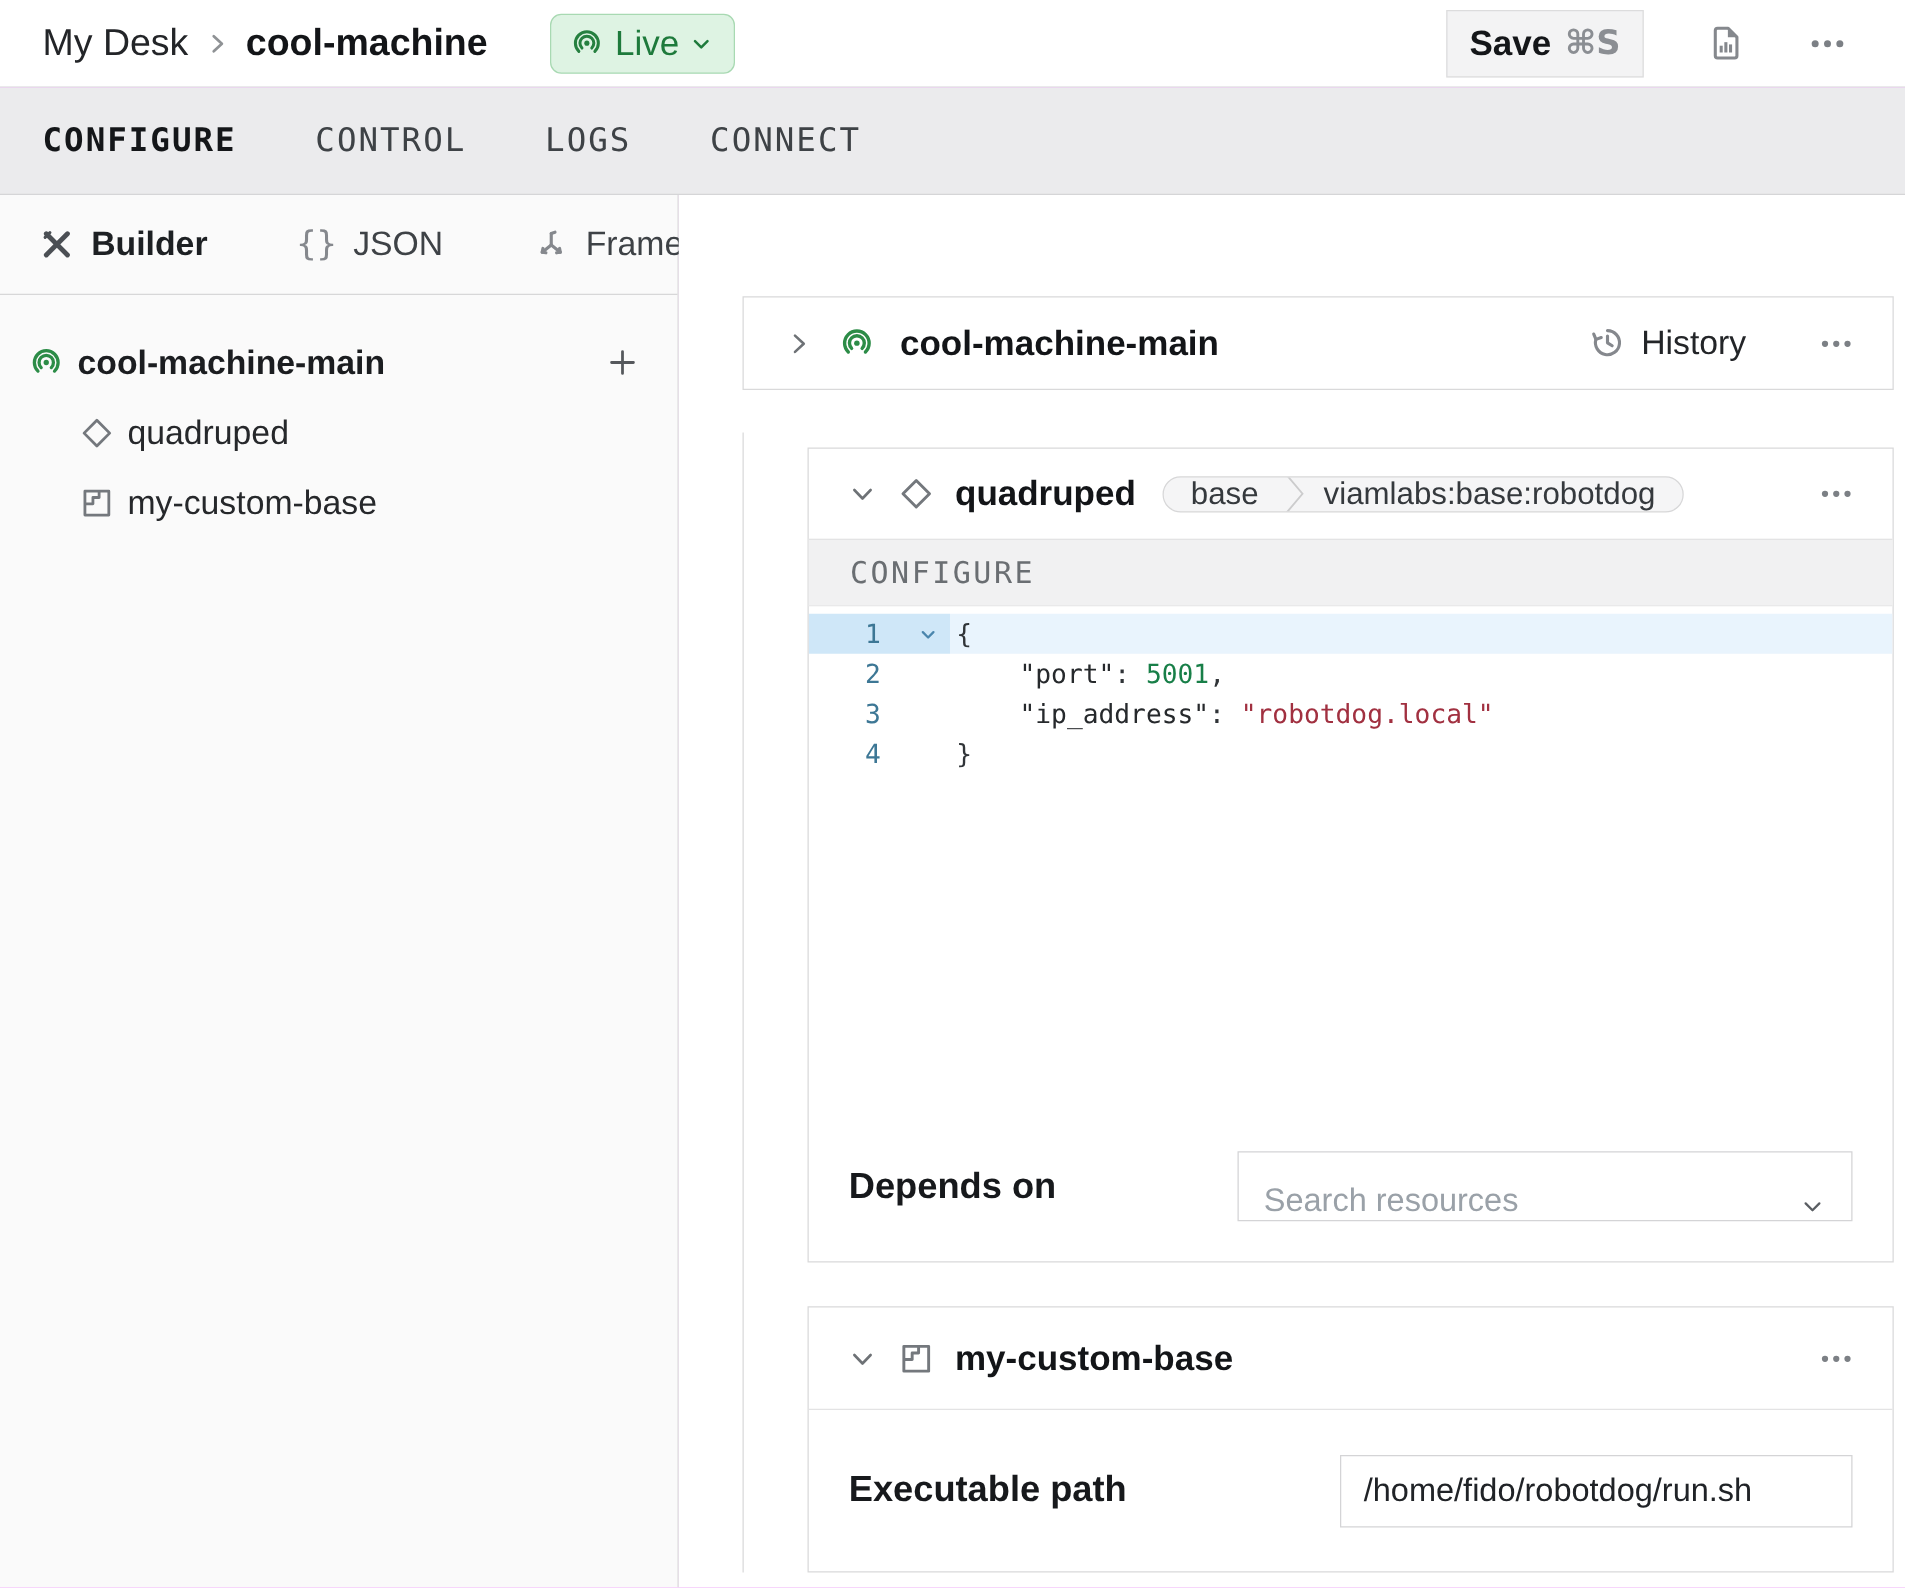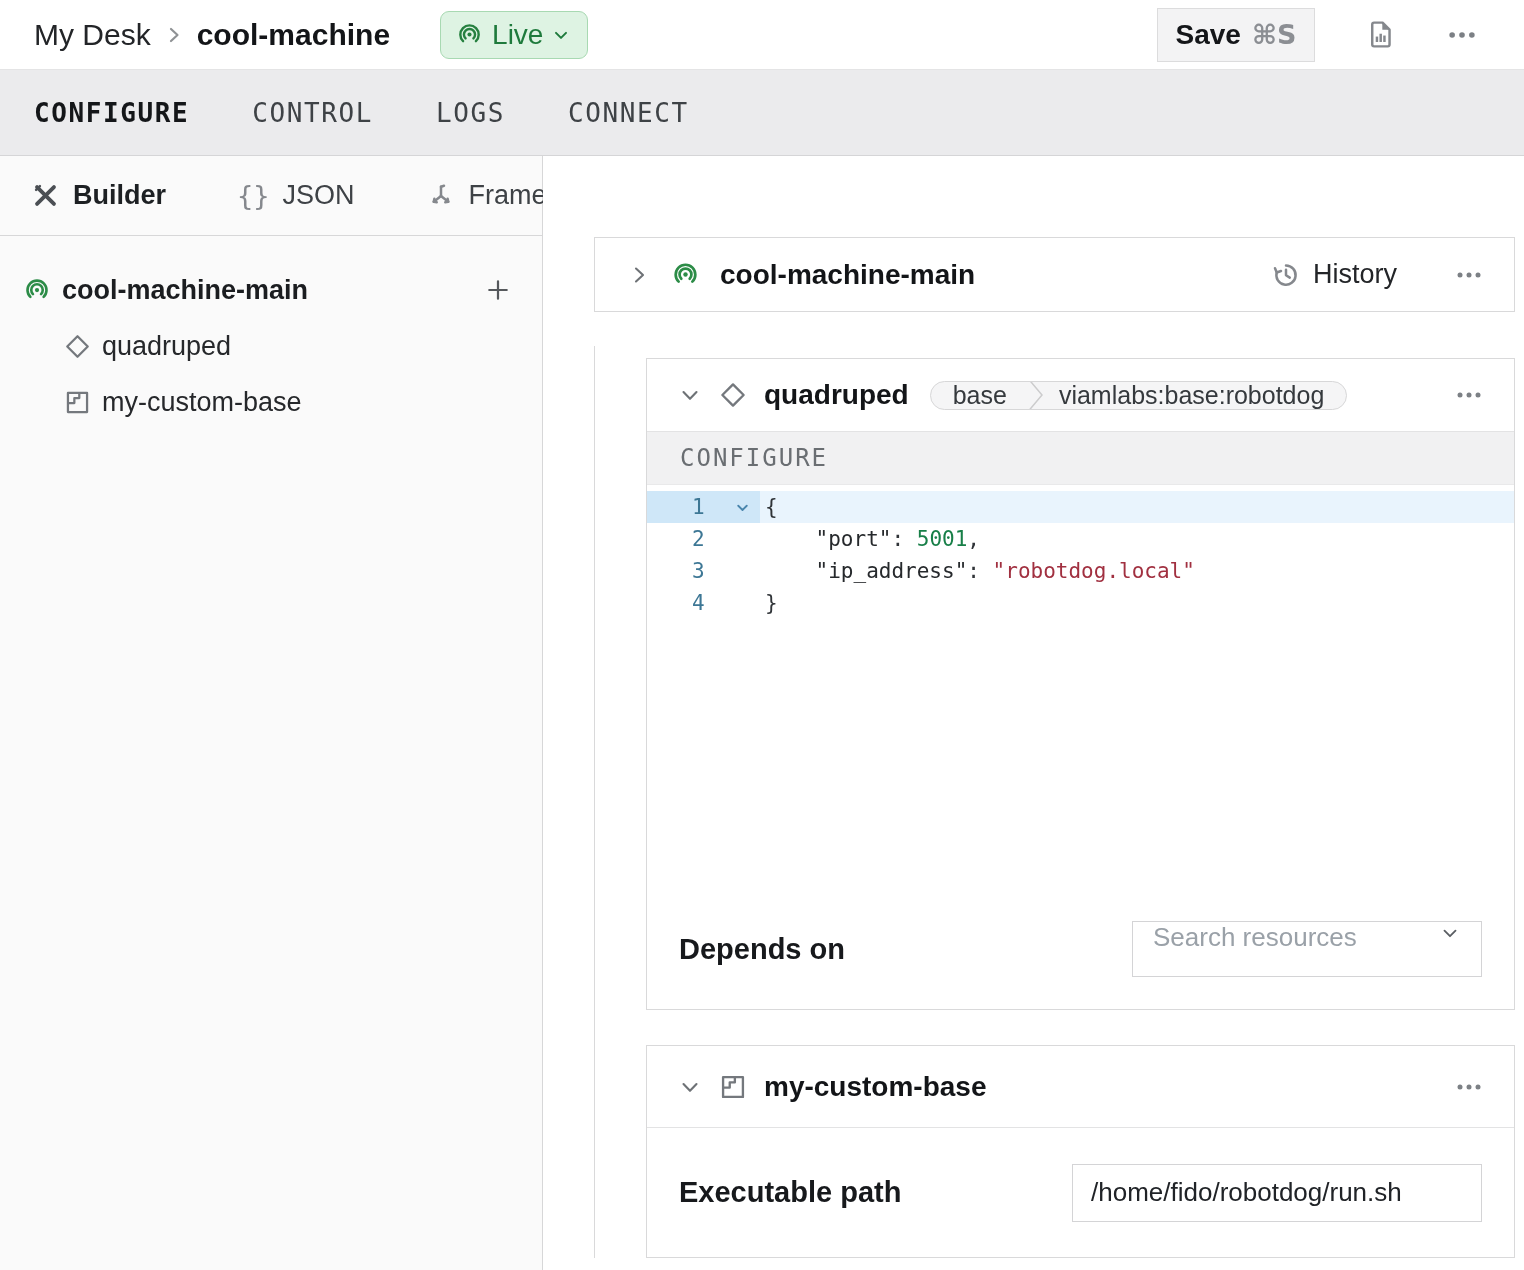--- a/index.html
+++ b/index.html
@@ -70,21 +70,21 @@
 
   .content { flex:1; position:relative; background:#fff; }
 
   
   .card { position:absolute; background:#fff; border:1px solid #d9d9da; }
   .machine-card {
     left:51px; top:81px; width:921px; height:75px;
     display:flex; align-items:center; padding:0 30px 0 32px; gap:19px;
   }
   .card-title { font-size:28px; font-weight:bold; color:#131518; }
-  .history-btn { margin-left:auto; display:flex; align-items:flex-end; gap:12px; cursor:pointer; }
+  .history-btn { margin-left:auto; display:flex; align-items:flex-start; gap:12px; cursor:pointer; }
   .history-label { font-size:27px; color:#232528; }
   .menu-btn { cursor:pointer; }
   .machine-card .menu-btn { margin-left:38px; }
 
   .connector { position:absolute; left:51px; top:190px; width:1px; height:912px; background:#d9d9da; }
 
   .quad-card { left:103px; top:202px; width:869px; height:652px; display:flex; flex-direction:column; }
   .comp-header { height:72px; flex:none; display:flex; align-items:center; padding:0 30px 0 31px; gap:17px; }
   .type-pill {
     margin-left:4px; height:29px; display:flex; align-items:center;
@@ -113,22 +113,22 @@
   .code-row.active .gutter { background:#cfe7f8; }
   .code-row.active .code { background:#e9f4fd; }
   .tk-p { color:#303438; }
   .tk-k { color:#26292c; }
   .tk-n { color:#187f48; }
   .tk-s { color:#a13040; }
 
   .depends-row { height:120px; flex:none; display:flex; align-items:center; padding:0 32px; }
   .field-label { font-size:29px; font-weight:bold; color:#17191c; }
   .select-box {
-    margin-left:auto; width:350px; height:56px; background:#fff;
-    border:1px solid #d4d4d6; display:flex; align-items:flex-start; padding:0 20px; cursor:pointer;
+    margin-left:auto; width:492px; height:56px; background:#fff;
+    border:1px solid #d4d4d6; display:flex; align-items:flex-end; padding:0 20px; cursor:pointer;
   }
   .placeholder { font-size:26px; color:#9aa1a8; }
   .select-box .chev { margin-left:auto; }
 
   .module-card { left:103px; top:889px; width:869px; height:213px; display:flex; flex-direction:column; }
   .module-header { height:82px; flex:none; display:flex; align-items:center; padding:0 30px 0 31px; gap:17px; border-bottom:1px solid #e3e3e4; }
   .module-header .menu-btn { margin-left:auto; }
   .module-body { flex:1; display:flex; align-items:center; padding:0 32px; }
   .text-input {
     margin-left:auto; width:410px; height:58px; background:#fff;

